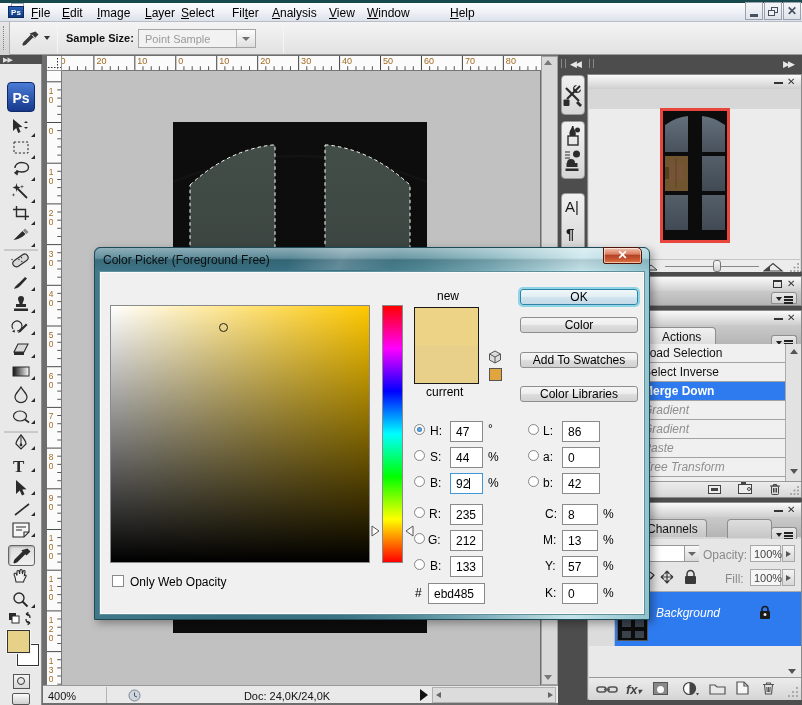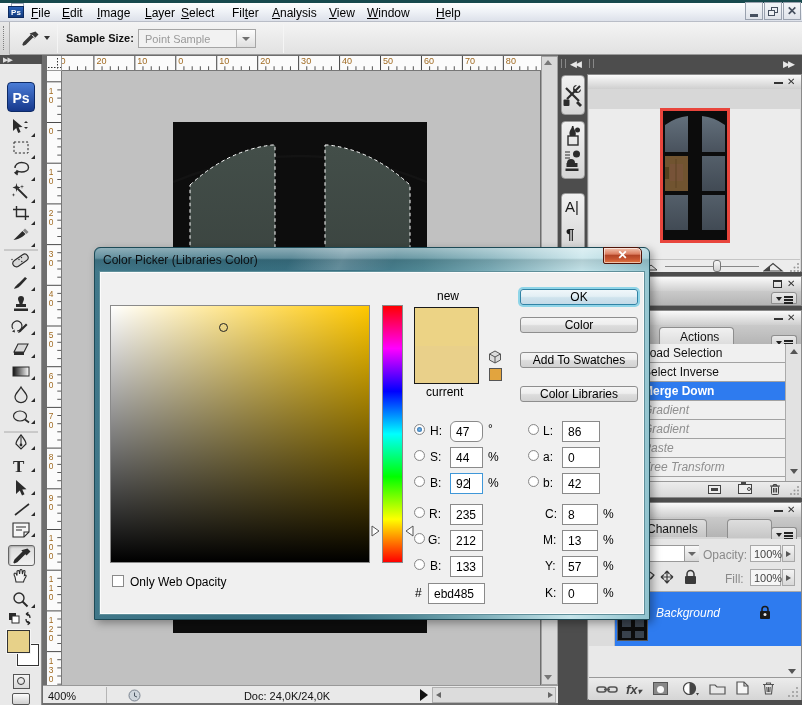--- a/index.html
+++ b/index.html
@@ -72,21 +72,21 @@
   </div>
   <span class="menu" style="left:31px;"><u>F</u>ile</span>
   <span class="menu" style="left:62px;"><u>E</u>dit</span>
   <span class="menu" style="left:97px;"><u>I</u>mage</span>
   <span class="menu" style="left:145px;"><u>L</u>ayer</span>
   <span class="menu" style="left:181px;"><u>S</u>elect</span>
   <span class="menu" style="left:232px;">Fil<u>t</u>er</span>
   <span class="menu" style="left:272px;"><u>A</u>nalysis</span>
   <span class="menu" style="left:329px;"><u>V</u>iew</span>
   <span class="menu" style="left:367px;"><u>W</u>indow</span>
-  <span class="menu" style="left:436px;text-align:center;"><u>H</u>elp</span>
+  <span class="menu" style="left:450px;text-align:center;"><u>H</u>elp</span>
 </div>
 <div id="winbtns" class="abs">
   <div class="winbtn" style="left:745px;">
       <div class="abs" style="left:4px;top:11px;width:8px;height:3px;background:#46505f;"></div>
     </div>
   <div class="winbtn" style="left:764px;">
     <div class="abs" style="left:6px;top:4px;width:7px;height:6px;border:1px solid #46505f;"></div>
     <div class="abs" style="left:3px;top:7px;width:7px;height:6px;border:1px solid #46505f;background:#eef1f5;"></div>
   </div>
   <div class="winbtn" style="left:783px;font-size:12px;font-weight:bold;text-align:center;line-height:16px;">✕</div>
@@ -467,21 +467,21 @@
       </div>
     </div>
   </div>
 
   <div class="panel" style="top:255px;height:188px;">
     <div class="phead">
       <div class="abs" style="left:186px;top:7px;width:9px;height:2px;background:#333;"></div>
       <div class="abs" style="left:199px;top:1px;font-size:10px;color:#333;">✕</div>
     </div>
     <div class="ptabs">
-      <div class="tab" style="left:71px;padding:2px 14px 0 20px;">Actions</div>
+      <div class="tab" style="left:53px;padding:2px 14px 0 20px;">Actions</div>
       <div class="abs" style="left:183px;top:10px;width:26px;height:13px;background:linear-gradient(#e8e8e8,#d0d0d0);border:1px solid #8e8e8e;border-bottom:none;border-radius:3px 3px 0 0;">
         <div class="abs" style="left:4px;top:5px;width:0;height:0;border-left:3px solid transparent;border-right:3px solid transparent;border-top:4px solid #222;"></div>
         <div class="abs" style="left:12px;top:4px;width:9px;height:1.5px;background:#222;box-shadow:0 3px 0 #222, 0 6px 0 #222;"></div>
       </div>
     </div>
     <div class="abs" style="left:1px;top:33px;width:196px;height:137px;background:#f0f0f0;overflow:hidden;">
       <div class="abs" style="left:0;top:0;width:196px;height:19px;border-bottom:1px solid #a2a2a2;font-size:12px;color:#111;padding:2px 0 0 54px;">Load Selection</div>
       <div class="abs" style="left:0;top:19px;width:196px;height:19px;border-bottom:1px solid #a2a2a2;font-size:12px;color:#111;padding:2px 0 0 54px;">Select Inverse</div>
       <div class="abs" style="left:0;top:38px;width:196px;height:19px;background:#2e7bef;border-bottom:1px solid #a2a2a2;font-size:12px;font-weight:bold;color:#fff;padding:2px 0 0 54px;">Merge Down</div>
       <div class="abs" style="left:0;top:57px;width:196px;height:19px;border-bottom:1px solid #a2a2a2;font-size:12px;font-style:italic;color:#8f8f8f;padding:2px 0 0 54px;">Gradient</div>
@@ -625,21 +625,21 @@
           </svg>
       </div>
       <div class="abs" style="left:199px;top:77px;width:0;height:0;border-left:4px solid transparent;border-right:4px solid transparent;border-top:5px solid #555;"></div>
     </div>
   </div>
 </div>
 <div id="dlg" class="abs">
   <div id="dlgframe"></div>
   <div class="abs" style="left:1px;top:1px;width:554px;height:22px;background:linear-gradient(rgba(255,255,255,0.42),rgba(255,255,255,0.18) 46%,rgba(0,0,0,0.10) 54%,rgba(0,0,0,0.02));border-radius:6px 6px 0 0;"></div>
   <div class="abs" style="left:180px;top:1px;width:200px;height:22px;background:linear-gradient(115deg,rgba(255,255,255,0) 10%,rgba(255,255,255,0.22) 35%,rgba(255,255,255,0) 60%);"></div>
-  <div id="dlgtitle">Color Picker (Libraries Color)</div>
+  <div id="dlgtitle">Color Picker (Foreground Free)</div>
   <div id="dlgx">✕</div>
   <div id="dlgclient">
 
     <div class="abs" style="left:10px;top:33px;width:260px;height:258px;border:1px solid #8a8a8a;
       background:linear-gradient(to top, #000, rgba(0,0,0,0)), linear-gradient(to right, #fff, #ffc800);"></div>
     <div class="abs" style="left:119px;top:51px;width:9px;height:9px;border:1.5px solid #222;border-radius:50%;"></div>
 
     <div class="abs" style="left:282px;top:33px;width:21px;height:258px;border:1px solid #8a8a8a;
       background:linear-gradient(to top, #f00 0%, #ff0 16.7%, #0f0 33.3%, #0ff 50%, #00f 66.7%, #f0f 83.4%, #f00 100%);"></div>
     <svg class="abs" style="left:271px;top:253px;" width="10" height="12">
@@ -665,21 +665,21 @@
 
     <div class="btn" style="top:17px;box-shadow:0 0 0 2px #8fd5e8;border-color:#3183a5;background:linear-gradient(#f0f7fa,#e3eff5 45%,#cfe3ed 55%,#c3dae7);">OK</div>
     <div class="btn" style="top:45px;">Color</div>
     <div class="btn" style="top:80px;">Add To Swatches</div>
     <div class="btn" style="top:114px;">Color Libraries</div>
 
     <div class="radio" style="left:314px;top:152px;">
         <div class="abs" style="left:2px;top:2px;width:5px;height:5px;border-radius:50%;background:radial-gradient(#7ab8e8,#1a5d9e);"></div>
       </div>
     <div class="flabel" style="left:330px;top:152px;">H:</div>
-    <div class="field" style="left:350px;top:149px;border-radius:6px;">47</div>
+    <div class="field" style="left:350px;top:149px;">47</div>
     <div class="flabel" style="left:388px;top:150px;">°</div>
     <div class="radio" style="left:314px;top:178px;"></div>
     <div class="flabel" style="left:330px;top:178px;">S:</div>
     <div class="field" style="left:350px;top:175px;">44</div>
     <div class="flabel" style="left:388px;top:178px;">%</div>
     <div class="radio" style="left:314px;top:204px;"></div>
     <div class="flabel" style="left:330px;top:204px;">B:</div>
     <div class="field" style="left:350px;top:201px;border:1px solid #3f97d8;">92<span style="display:inline-block;width:1px;height:11px;background:#000;vertical-align:-1px;"></span></div>
     <div class="flabel" style="left:388px;top:204px;">%</div>
     <div class="radio" style="left:314px;top:235px;"></div>

